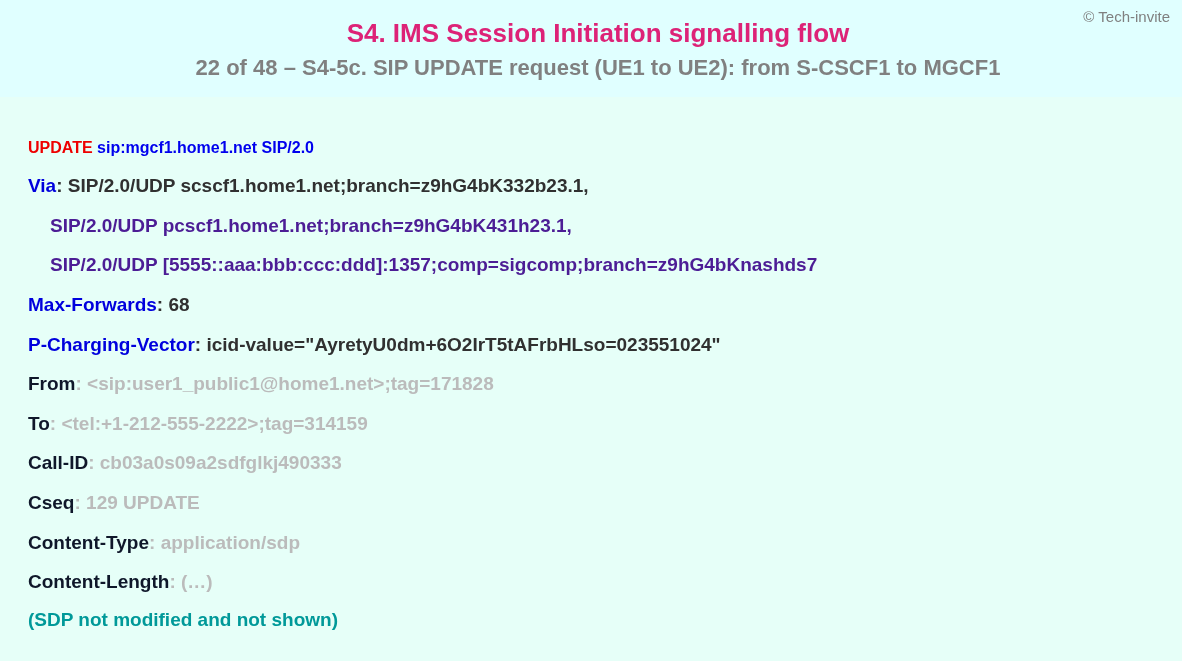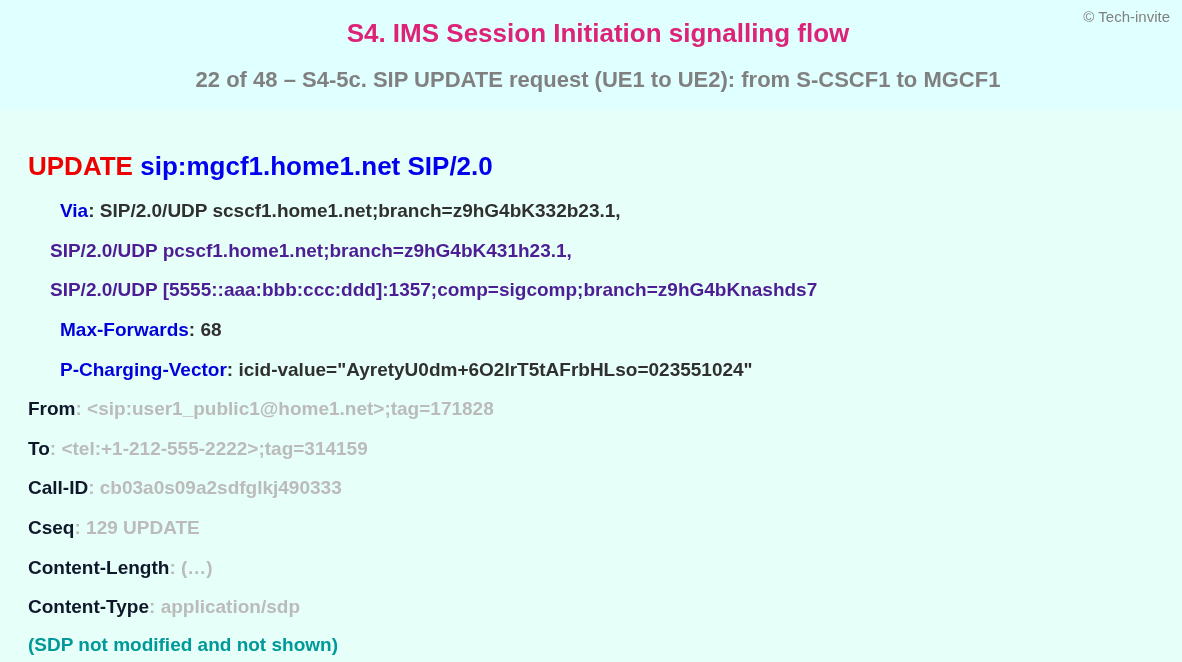--- a/index.html
+++ b/index.html
@@ -24,52 +24,51 @@
       position: absolute;
       top: 8px;
       right: 12px;
       color: #808080;
       font-size: 15px;
     }
     .title-main {
       color: #dd2277;
       font-size: 26px;
       font-weight: bold;
-      margin-bottom: 18px;
+      margin-bottom: 6px;
     }
     .title-sub {
       color: #808080;
       font-size: 22px;
       font-weight: bold;
     }
     .content {
       background: #e6fff8;
       padding: 42px 28px 30px 28px;
       min-height: 560px;
     }
     .request-line {
-      font-size: 26px;
+      font-size: 16px;
       font-weight: bold;
       margin-bottom: 16px;
     }
     .request-method {
       color: #ee0000;
     }
     .request-uri {
       color: #0000ee;
     }
     .header-line {
       font-size: 19px;
       font-weight: bold;
       margin-bottom: 14px;
       line-height: 1.35;
     }
     .hdr-name-active {
       color: #0000dd;
-      margin-left: 32px;
     }
     .hdr-value-active {
       color: #303030;
     }
     .hdr-name-dim {
       color: #0f172a;
     }
     .hdr-value-dim {
       color: #bbbbbb;
     }
@@ -123,22 +122,22 @@
 
   <div class="header-line">
     <span class="hdr-name-dim">Call-ID</span><span class="hdr-value-dim">: </span><span class="hdr-value-dim">cb03a0s09a2sdfglkj490333</span>
   </div>
 
   <div class="header-line">
     <span class="hdr-name-dim">Cseq</span><span class="hdr-value-dim">: </span><span class="hdr-value-dim">129 UPDATE</span>
   </div>
 
   <div class="header-line">
-    <span class="hdr-name-dim">Content-Length</span><span class="hdr-value-dim">: </span><span class="hdr-value-dim">(…)</span>
+    <span class="hdr-name-dim">Content-Type</span><span class="hdr-value-dim">: </span><span class="hdr-value-dim">application/sdp</span>
   </div>
 
   <div class="header-line">
-    <span class="hdr-name-dim">Content-Type</span><span class="hdr-value-dim">: </span><span class="hdr-value-dim">application/sdp</span>
+    <span class="hdr-name-dim">Content-Length</span><span class="hdr-value-dim">: </span><span class="hdr-value-dim">(…)</span>
   </div>
 
   <div class="sdp-note">(SDP not modified and not shown)</div>
 
 </div>
 
 </body></html>

